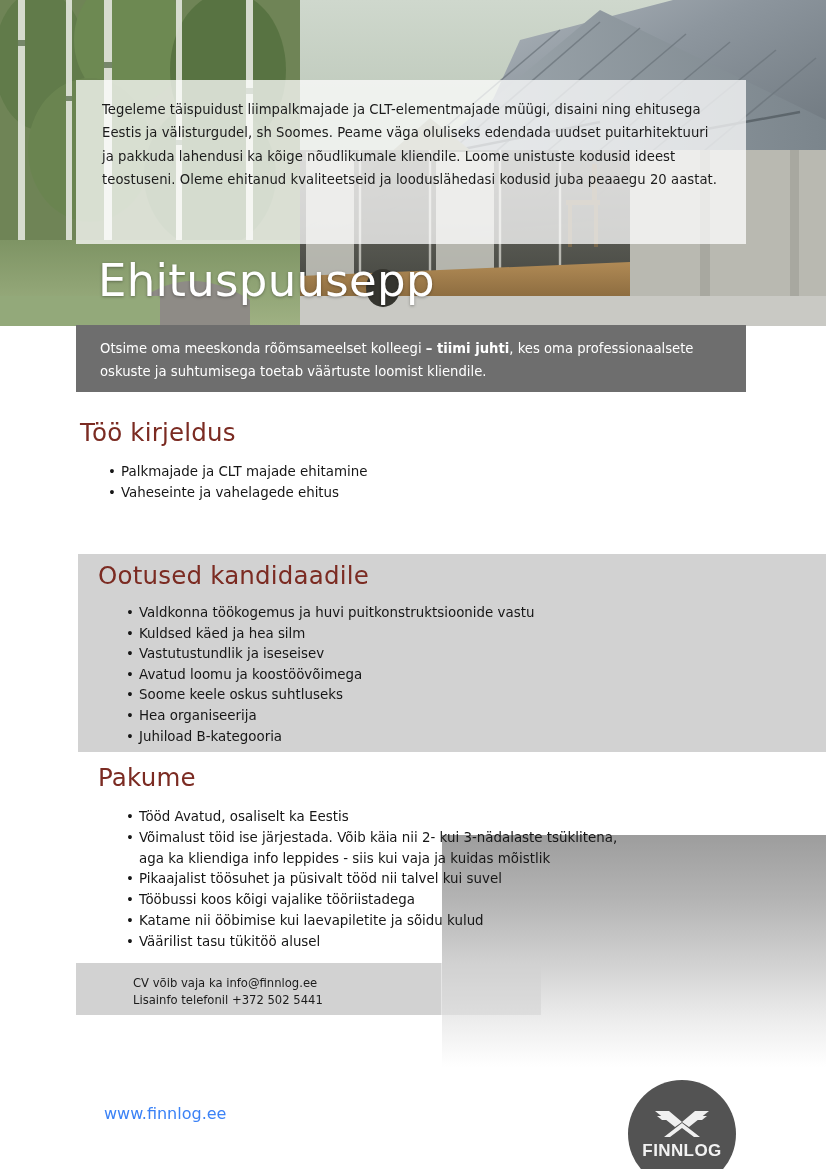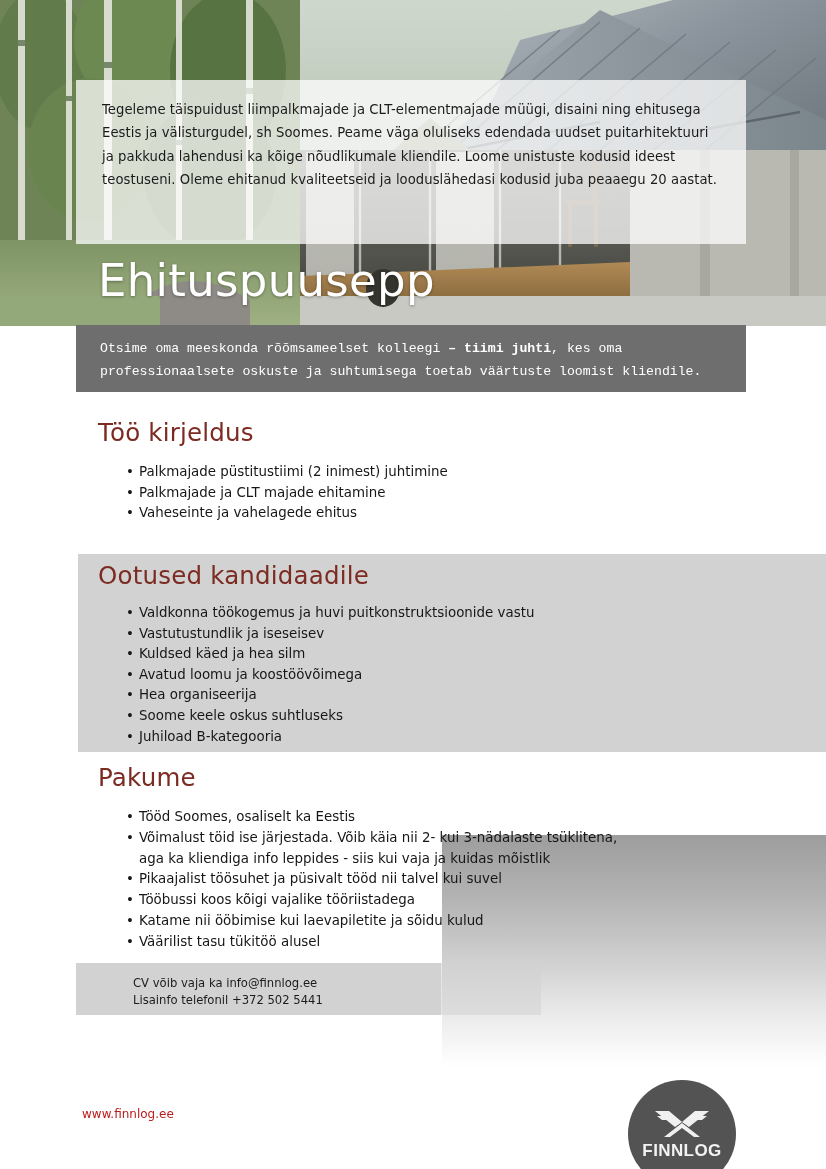--- a/index.html
+++ b/index.html
@@ -59,21 +59,20 @@
     position: absolute;
     left: 76px; top: 325px;
     width: 670px; height: 67px;
     background: #6e6e6e;
     padding: 12px 26px 0 24px;
   }
   .subtitle-text {
     font-size: 13.2px;
     line-height: 23px;
     color: #ffffff;
-    font-family: Liberation Mono, monospace;
   }
   .subtitle-text b { font-weight: 700; }
 
   
   .sec-heading {
     font-size: 24.5px;
     line-height: 30px;
     color: #7b2b22;
     font-weight: 400;
     letter-spacing: 0.2px;
@@ -92,21 +91,21 @@
     left: 0; top: 0;
     font-size: 13.4px;
     line-height: 20.6px;
     color: #161616;
   }
   .bullets li .cont { display: block; }
 
   
   .sec-desc {
     position: absolute;
-    left: 98px; top: 418px;
+    left: 80px; top: 418px;
     width: 600px;
   }
   .sec-desc .bullets { margin: 14px 0 0 28px; }
 
   
   .sec-expect-bg {
     position: absolute;
     left: 78px; top: 554px;
     width: 748px; height: 198px;
     background: #d2d2d2;
@@ -180,24 +179,24 @@
     line-height: 19px;
     font-weight: 700;
     letter-spacing: 0.4px;
     color: #f2f2f2;
     font-family: "Liberation Sans", sans-serif;
   }
 
   
   .footer-url {
     position: absolute;
-    left: 82px; top: 1106px;
-    font-size: 12px;
+    left: 104px; top: 1106px;
+    font-size: 16px;
     line-height: 16px;
-    color: #b91c1c;
+    color: #3b82f6;
   }
 </style>
 </head>
 <body>
 
 <div class="page">
 
   <div class="hero-photo">
     <svg viewBox="0 0 826 326" preserveAspectRatio="none" aria-hidden="true">
       <defs>
@@ -320,46 +319,45 @@
 
   <h1 class="job-title">Ehituspuusepp</h1>
 
   <div class="subtitle-band">
     <p class="subtitle-text"><span>Otsime oma meeskonda rõõmsameelset kolleegi </span><b>– tiimi juhti</b><span>, kes oma professionaalsete oskuste ja suhtumisega toetab väärtuste loomist kliendile.</span></p>
   </div>
 
   <div class="sec-desc">
     <h2 class="sec-heading">Töö kirjeldus</h2>
     <ul class="bullets">
-      <li>Palkmajade püstitustiimi (2 inimest) juhtimine</li>
       <li>Palkmajade ja CLT majade ehitamine</li>
       <li>Vaheseinte ja vahelagede ehitus</li>
     </ul>
   </div>
 
   <div class="sec-expect-bg"></div>
   <div class="sec-expect">
     <h2 class="sec-heading">Ootused kandidaadile</h2>
     <ul class="bullets">
       <li>Valdkonna töökogemus ja huvi puitkonstruktsioonide vastu</li>
+      <li>Kuldsed käed ja hea silm</li>
       <li>Vastutustundlik ja iseseisev</li>
-      <li>Kuldsed käed ja hea silm</li>
       <li>Avatud loomu ja koostöövõimega</li>
+      <li>Soome keele oskus suhtluseks</li>
       <li>Hea organiseerija</li>
-      <li>Soome keele oskus suhtluseks</li>
       <li>Juhiload B-kategooria</li>
     </ul>
   </div>
 
   <div class="grad-block"></div>
 
   <div class="sec-offer">
     <h2 class="sec-heading">Pakume</h2>
     <ul class="bullets">
-      <li>Tööd Soomes, osaliselt ka Eestis</li>
+      <li>Tööd Avatud, osaliselt ka Eestis</li>
       <li><span>Võimalust töid ise järjestada. Võib käia nii 2- kui 3-nädalaste tsüklitena,</span><span class="cont">aga ka kliendiga info leppides - siis kui vaja ja kuidas mõistlik</span></li>
       <li>Pikaajalist töösuhet ja püsivalt tööd nii talvel kui suvel</li>
       <li>Tööbussi koos kõigi vajalike tööriistadega</li>
       <li>Katame nii ööbimise kui laevapiletite ja sõidu kulud</li>
       <li>Väärilist tasu tükitöö alusel</li>
     </ul>
   </div>
 
   <div class="contact-bg"></div>
   <div class="contact-bg2"></div>

